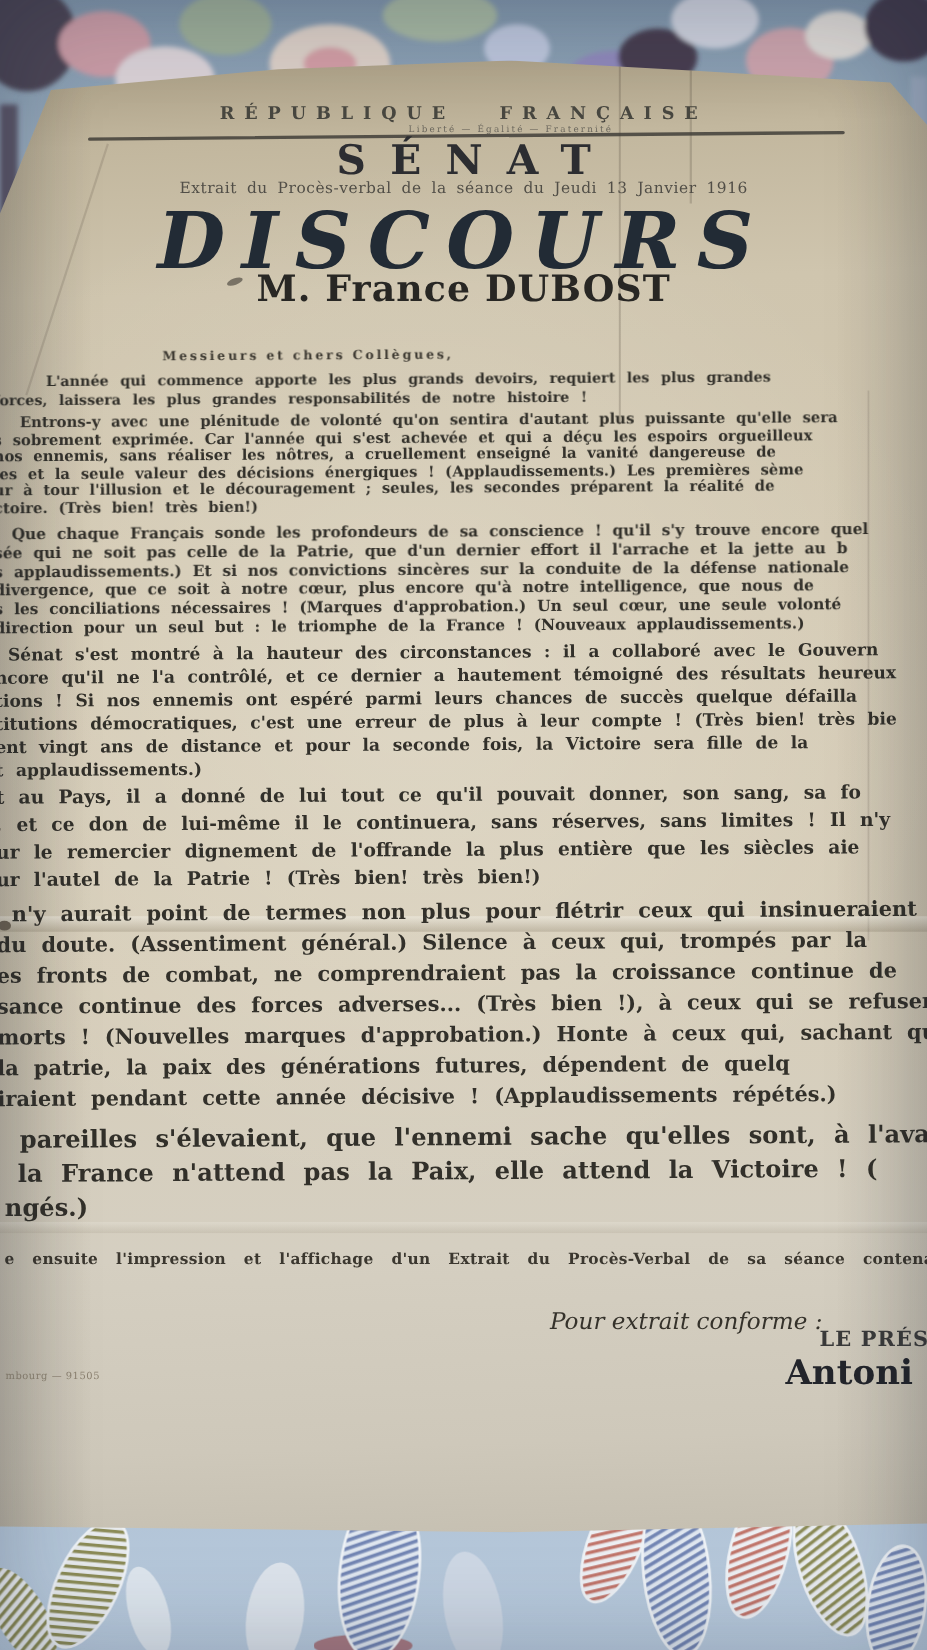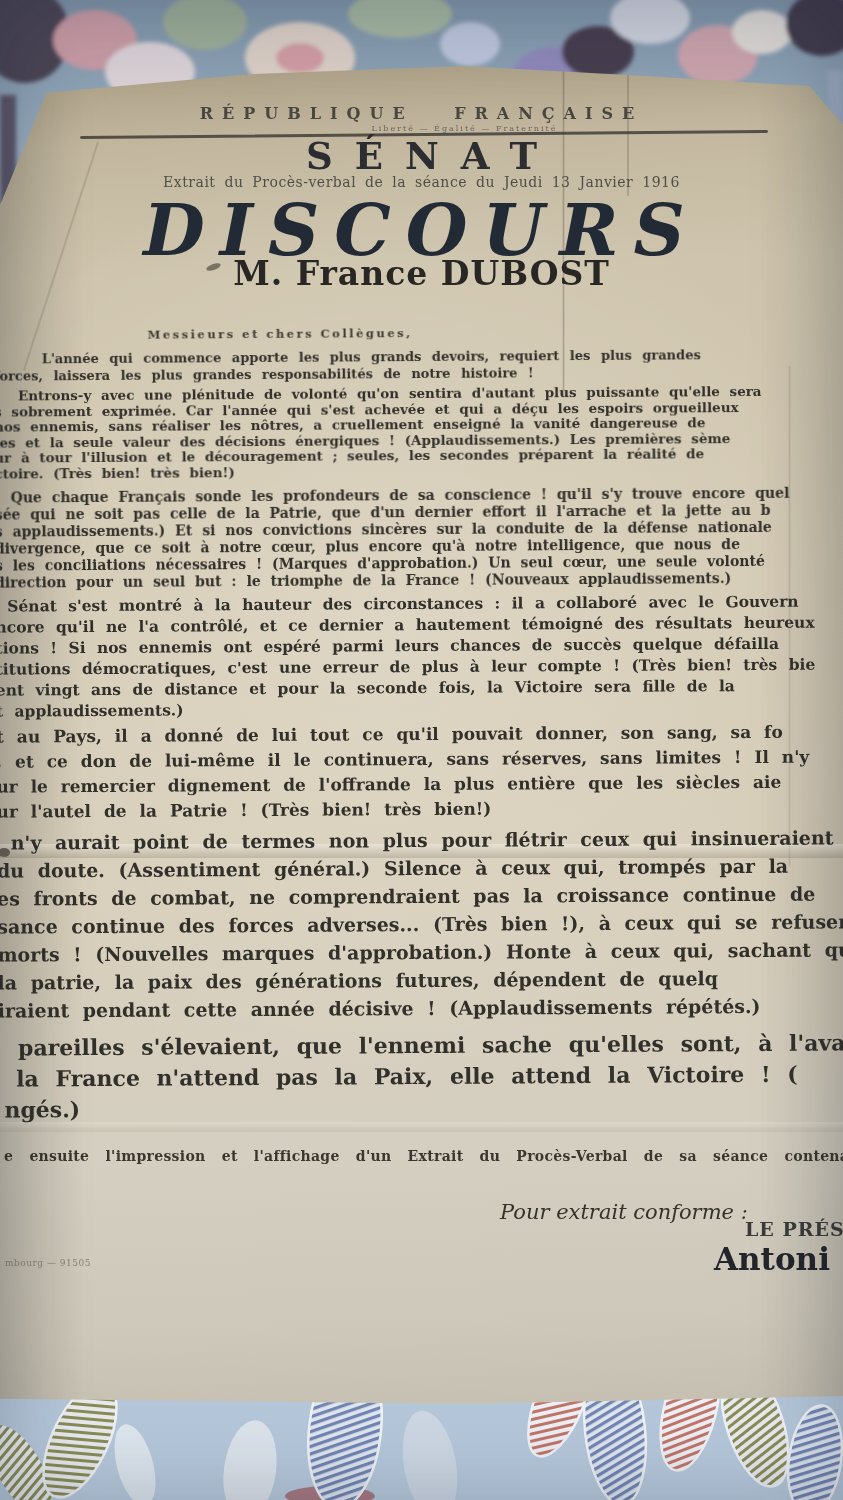--- a/index.html
+++ b/index.html
@@ -1,20 +1,20 @@
 <!DOCTYPE html>
 <html><head>
 <meta charset="utf-8">
 <style>
   html,body{margin:0;padding:0;background:#666;}
   .stage{position:relative;width:843px;height:1500px;overflow:hidden;
     font-family:"DejaVu Serif","Liberation Serif",serif;
     background:linear-gradient(180deg,#7f94a9 0%,#8da1b4 6%,#9fb1c2 13%,#a9bacb 50%,#aec0d2 86%,#b9cbde 100%);}
   svg.cloth{position:absolute;left:0;}
-  .paper{position:absolute;left:0;top:66px;width:843px;height:1338px;overflow:hidden;
+  .paper{position:absolute;left:0;top:55px;width:843px;height:1338px;overflow:hidden;
     clip-path:polygon(5.5% 2%,30% .6%,55% 0%,75% .7%,96% 1.5%,100% 4.4%,100% 99.4%,55% 100%,0 99.6%,0 10.4%);
     background:
       radial-gradient(90% 55% at 45% 42%,rgba(255,255,248,.22),rgba(0,0,0,0) 65%),
       linear-gradient(90deg,rgba(72,62,44,.16),rgba(0,0,0,0) 10%,rgba(0,0,0,0) 90%,rgba(72,62,44,.10)),
       linear-gradient(178deg,#a99d84 0%,#c2b79e 6%,#cfc5ae 16%,#d4cab4 38%,#d7ceba 62%,#d5cfc1 80%,#cec8ba 93%,#c5bfb1 100%);
     box-shadow:0 0 20px rgba(25,35,55,.4);}
   .crease{position:absolute;pointer-events:none;}
   .txt{position:absolute;color:#2e2b26;white-space:nowrap;}
   .c{left:0;width:100%;text-align:center;}
   .republic{top:38px;font-size:16px;font-weight:700;letter-spacing:9px;word-spacing:26px;color:#47463f;filter:blur(.7px);}

